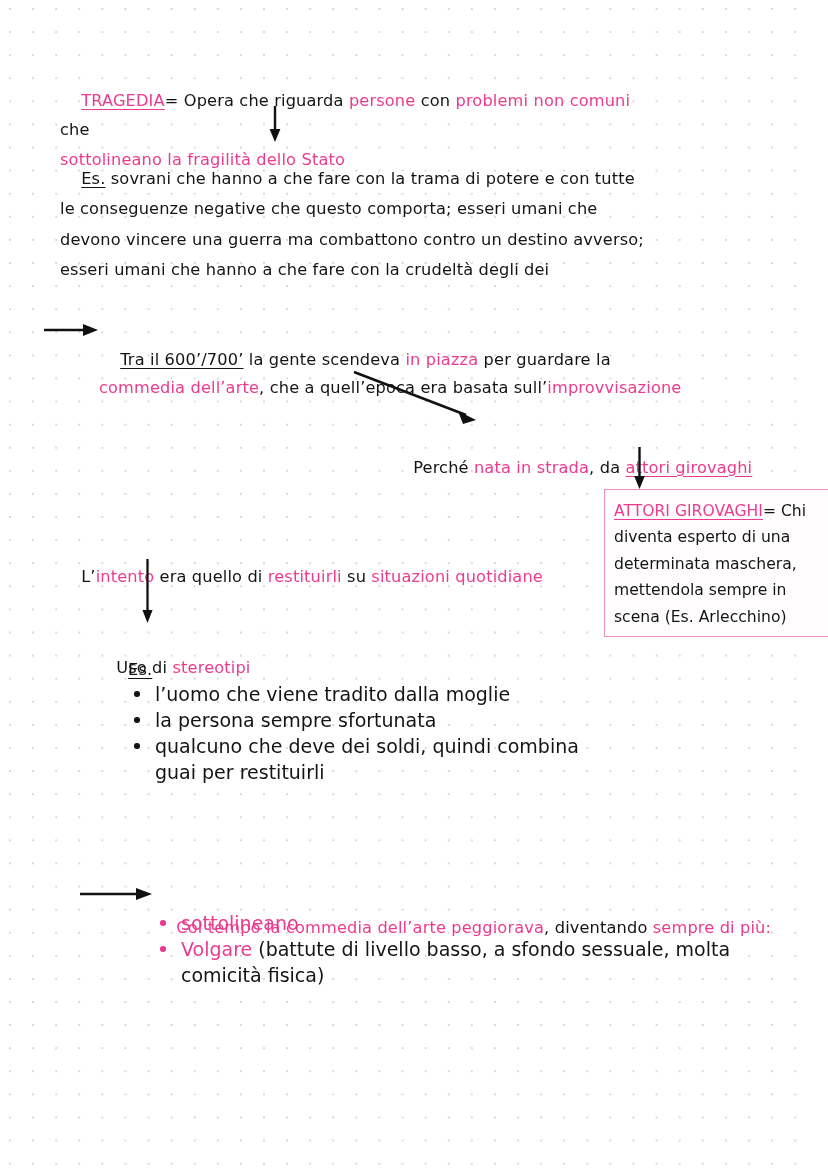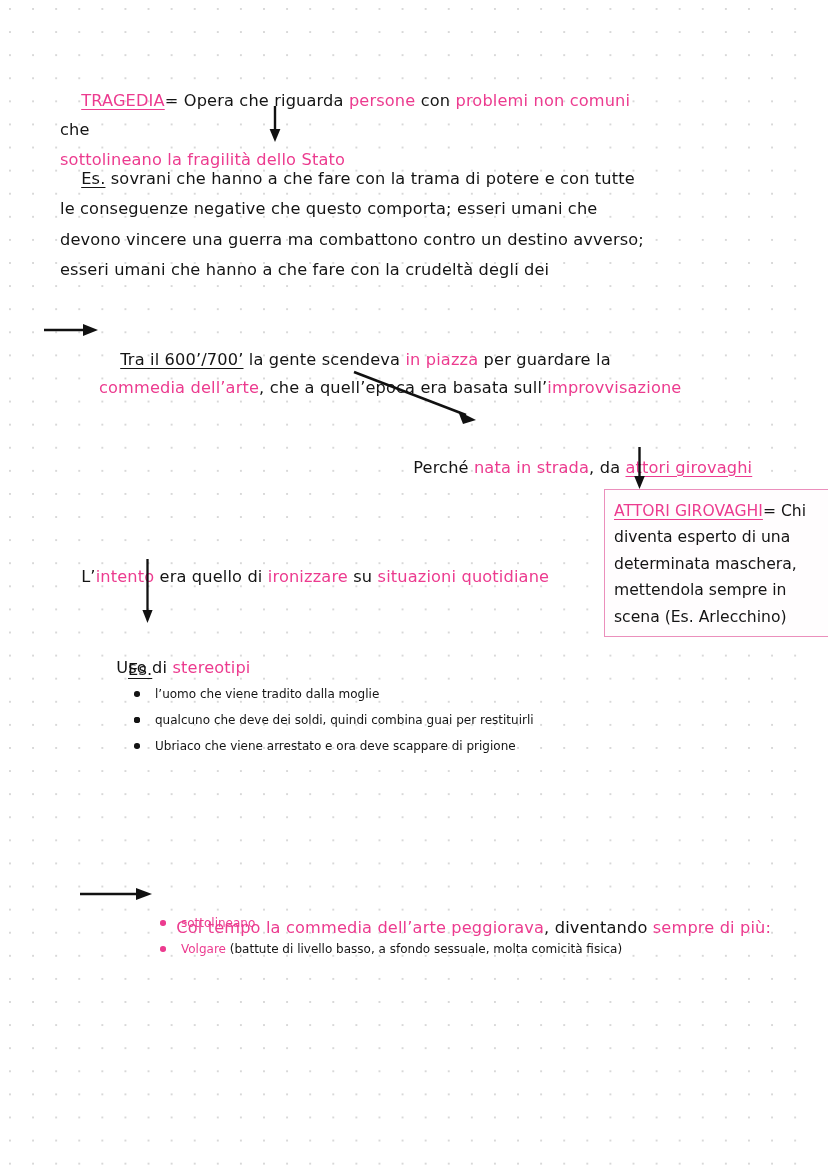--- a/index.html
+++ b/index.html
@@ -62,21 +62,21 @@
     line-height: 26.4px;
     color: #141414;
     font-weight: 500;
   }
 
   
   .blist { position: absolute; margin: 0; padding: 0; list-style: none; }
   .blist li {
     position: relative;
     padding-left: 22px;
-    font-size: 12px;
+    font-size: 19px;
     line-height: 26px;
     color: #141414;
     font-weight: 500;
     margin-bottom: 0;
   }
   .blist li .dot {
     position: absolute;
     left: 1px;
     top: 10px;
     width: 5.6px;
@@ -135,21 +135,21 @@
     </svg>
   </div>
 
   <div id="def-box">
     <div class="boxtext">
       <span class="pinku">ATTORI GIROVAGHI</span><span>= Chi diventa esperto di una determinata maschera, mettendola sempre in scena (Es. Arlecchino)</span>
     </div>
   </div>
 
   <div class="txt" style="left:60px; top:532px; width:500px;">
-    <span>L’</span><span class="pink">intento</span><span> era quello di </span><span class="pink">ironizzare</span><span> su </span><span class="pink">situazioni quotidiane</span>
+    <span>L’</span><span class="pink">intento</span><span> era quello di </span><span class="pink">restituirli</span><span> su </span><span class="pink">situazioni quotidiane</span>
   </div>
 
   <div class="arrow" style="left:141px; top:559px;">
     <svg width="16" height="64" viewBox="0 0 16 64">
       <line x1="6.5" y1="0" x2="6.5" y2="53" stroke="#111" stroke-width="2.3"></line>
       <polygon points="6.5,64 1.4,51 11.6,51" fill="#111"></polygon>
     </svg>
   </div>
 
   <div class="txt" style="left:95px; top:623px; width:330px;">
@@ -158,28 +158,25 @@
 
   <div class="txt u" style="left:128px; top:655px;">Es.</div>
 
   <ul class="blist" style="left:133px; top:681px; width:620px;">
     <li>
       <span class="dot"></span>
       <span>l’uomo che viene tradito dalla moglie</span>
     </li>
     <li>
       <span class="dot"></span>
+      <span>la persona sempre sfortunata</span>
     </li>
     <li style="width:470px;">
       <span class="dot"></span>
       <span>qualcuno che deve dei soldi, quindi combina guai per restituirli</span>
-    </li>
-    <li>
-      <span class="dot"></span>
-      <span>Ubriaco che viene arrestato e ora deve scappare di prigione</span>
     </li>
   </ul>
 
   <div class="arrow" style="left:80px; top:886px;">
     <svg width="72" height="16" viewBox="0 0 72 16">
       <line x1="0" y1="8" x2="59" y2="8" stroke="#111" stroke-width="2.6"></line>
       <polygon points="72,8 56,2 56,14" fill="#111"></polygon>
     </svg>
   </div>
 

